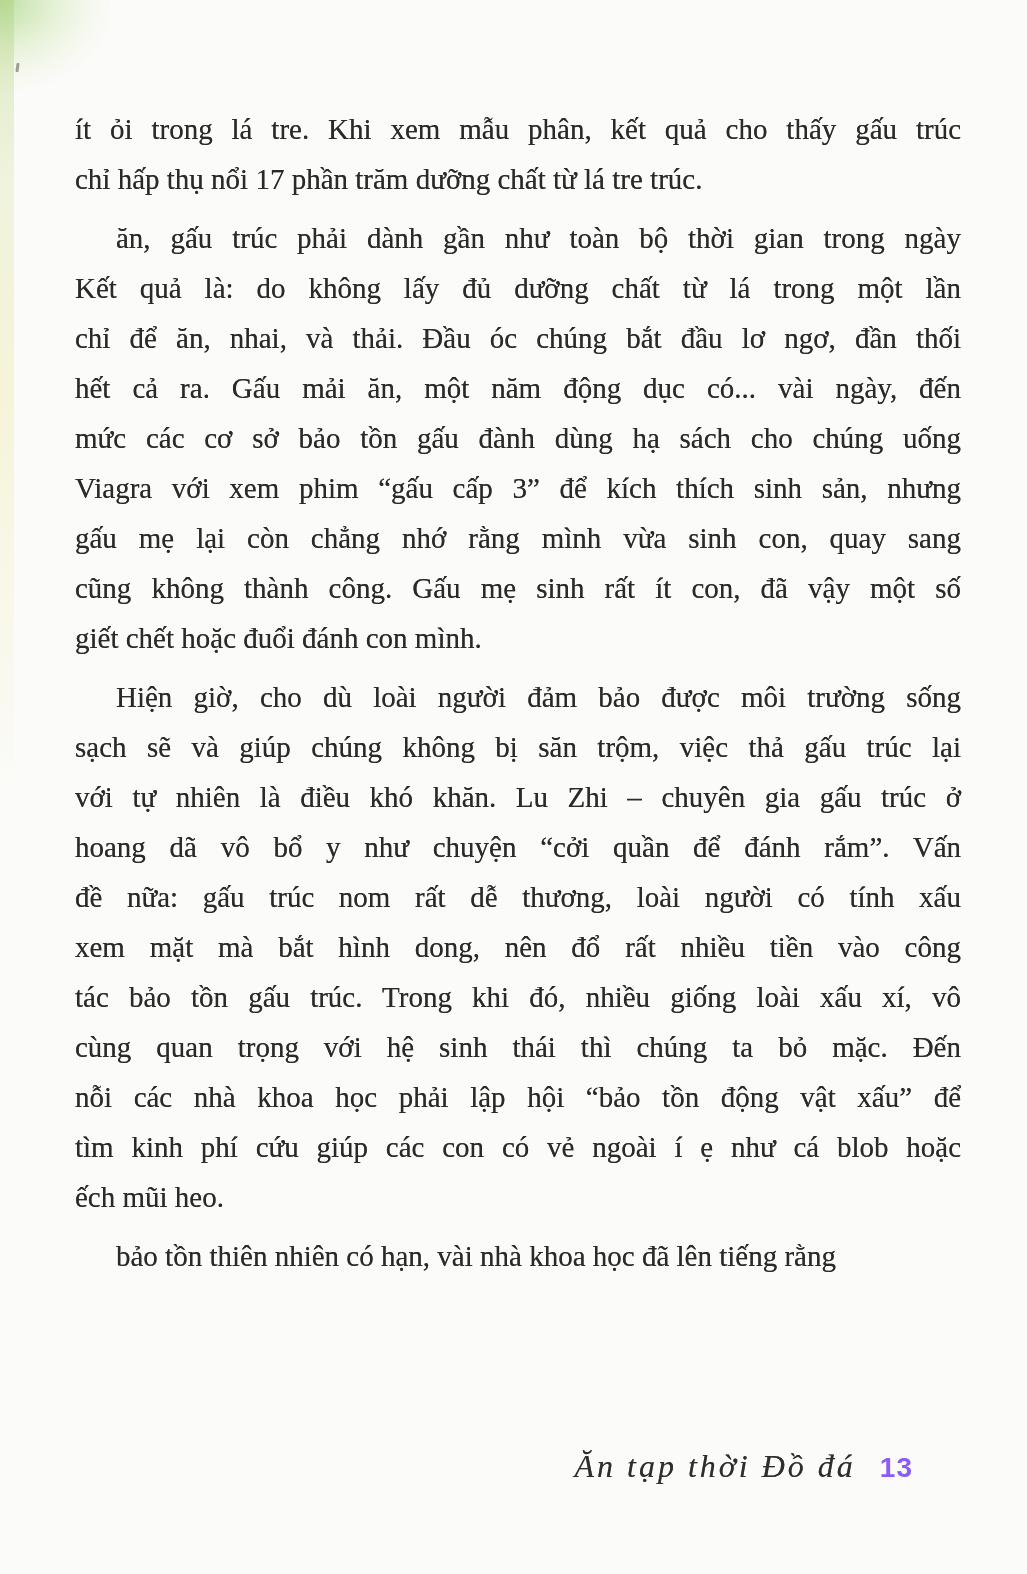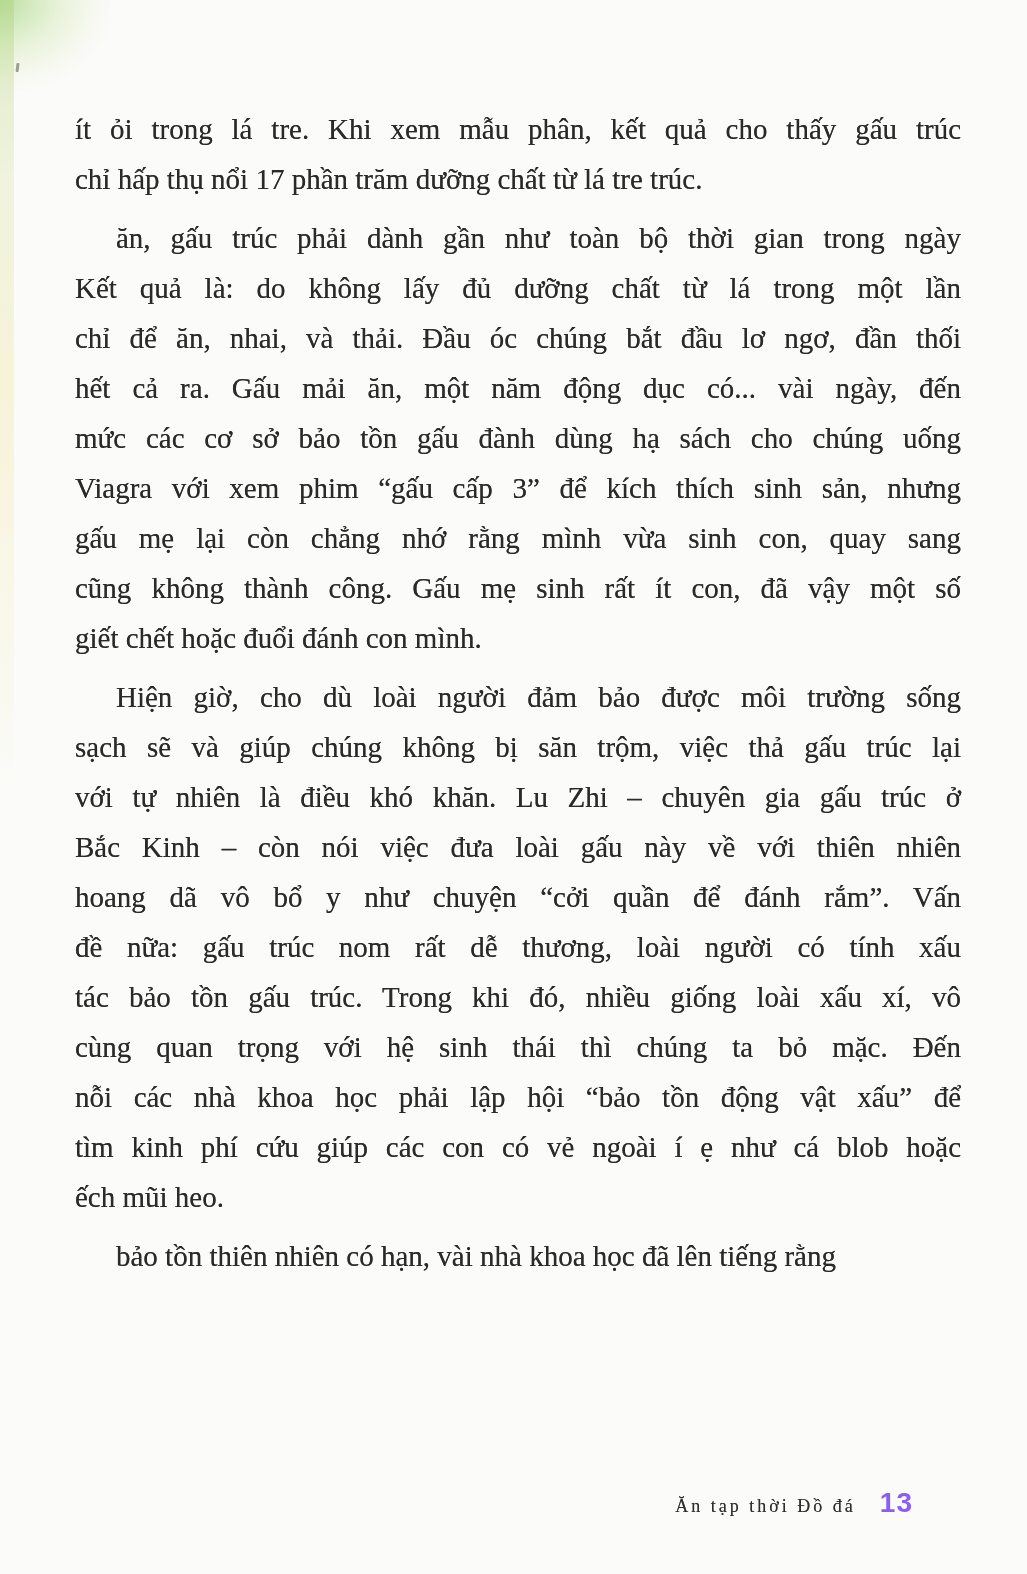--- a/index.html
+++ b/index.html
@@ -73,24 +73,24 @@
   .footer {
     position: absolute;
     top: 1448px;
     right: 114px;
     display: flex;
     align-items: baseline;
     gap: 24px;
     color: #2e2e2c;
   }
   .footer-title {
-    font-size: 18px;
+    font-style: italic;
+    font-size: 32px;
     letter-spacing: 3px;
     text-shadow: 0 0 0.4px rgba(40,40,38,0.6);
-    margin-top: 48px;
   }
   .footer-pagenum {
     font-family: "Liberation Sans", sans-serif;
     font-weight: 700;
     font-size: 28px;
     letter-spacing: 1px;
     color: #8b5cf6;
   }
 </style>
 </head>
@@ -113,23 +113,23 @@
       <div class="line">mức các cơ sở bảo tồn gấu đành dùng hạ sách cho chúng uống</div>
       <div class="line">Viagra với xem phim “gấu cấp 3” để kích thích sinh sản, nhưng</div>
       <div class="line">gấu mẹ lại còn chẳng nhớ rằng mình vừa sinh con, quay sang</div>
       <div class="line">cũng không thành công. Gấu mẹ sinh rất ít con, đã vậy một số</div>
       <div class="line last">giết chết hoặc đuổi đánh con mình.</div>
     </div>
     <div class="para indent">
       <div class="line">Hiện giờ, cho dù loài người đảm bảo được môi trường sống</div>
       <div class="line">sạch sẽ và giúp chúng không bị săn trộm, việc thả gấu trúc lại</div>
       <div class="line">với tự nhiên là điều khó khăn. Lu Zhi – chuyên gia gấu trúc ở</div>
-      <div class="line">Bắc Kinh – còn nói việc đưa loài gấu này về với thiên nhiên</div>
       <div class="line">hoang dã vô bổ y như chuyện “cởi quần để đánh rắm”. Vấn</div>
       <div class="line">đề nữa: gấu trúc nom rất dễ thương, loài người có tính xấu</div>
+      <div class="line">xem mặt mà bắt hình dong, nên đổ rất nhiều tiền vào công</div>
       <div class="line">tác bảo tồn gấu trúc. Trong khi đó, nhiều giống loài xấu xí, vô</div>
       <div class="line">cùng quan trọng với hệ sinh thái thì chúng ta bỏ mặc. Đến</div>
       <div class="line">nỗi các nhà khoa học phải lập hội “bảo tồn động vật xấu” để</div>
       <div class="line">tìm kinh phí cứu giúp các con có vẻ ngoài í ẹ như cá blob hoặc</div>
       <div class="line last">ếch mũi heo.</div>
     </div>
     <div class="para indent">
       <div class="line last">bảo tồn thiên nhiên có hạn, vài nhà khoa học đã lên tiếng rằng</div>
     </div>
   </main>

